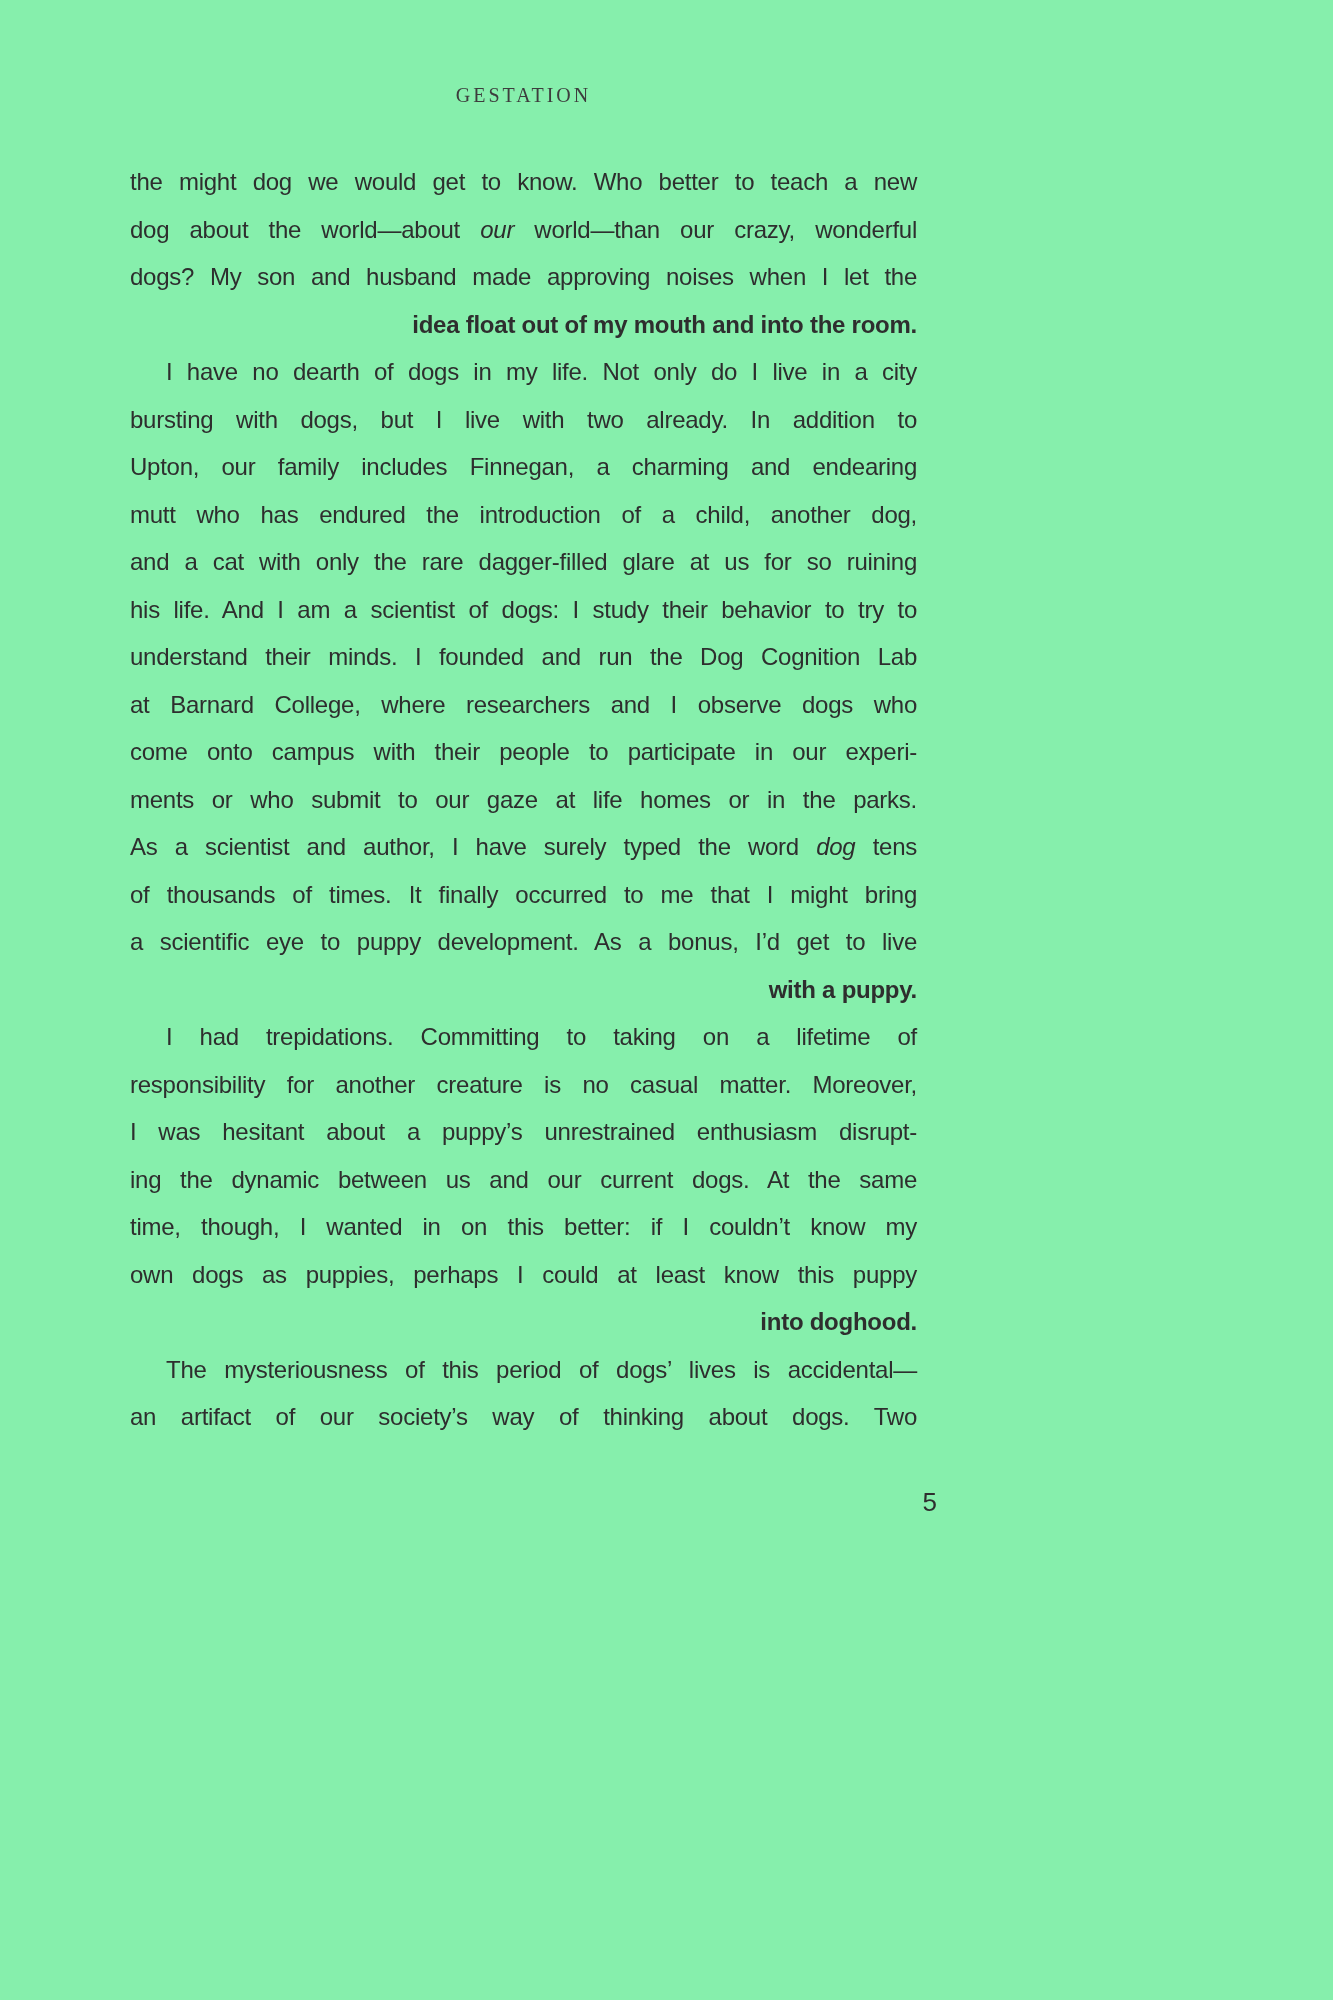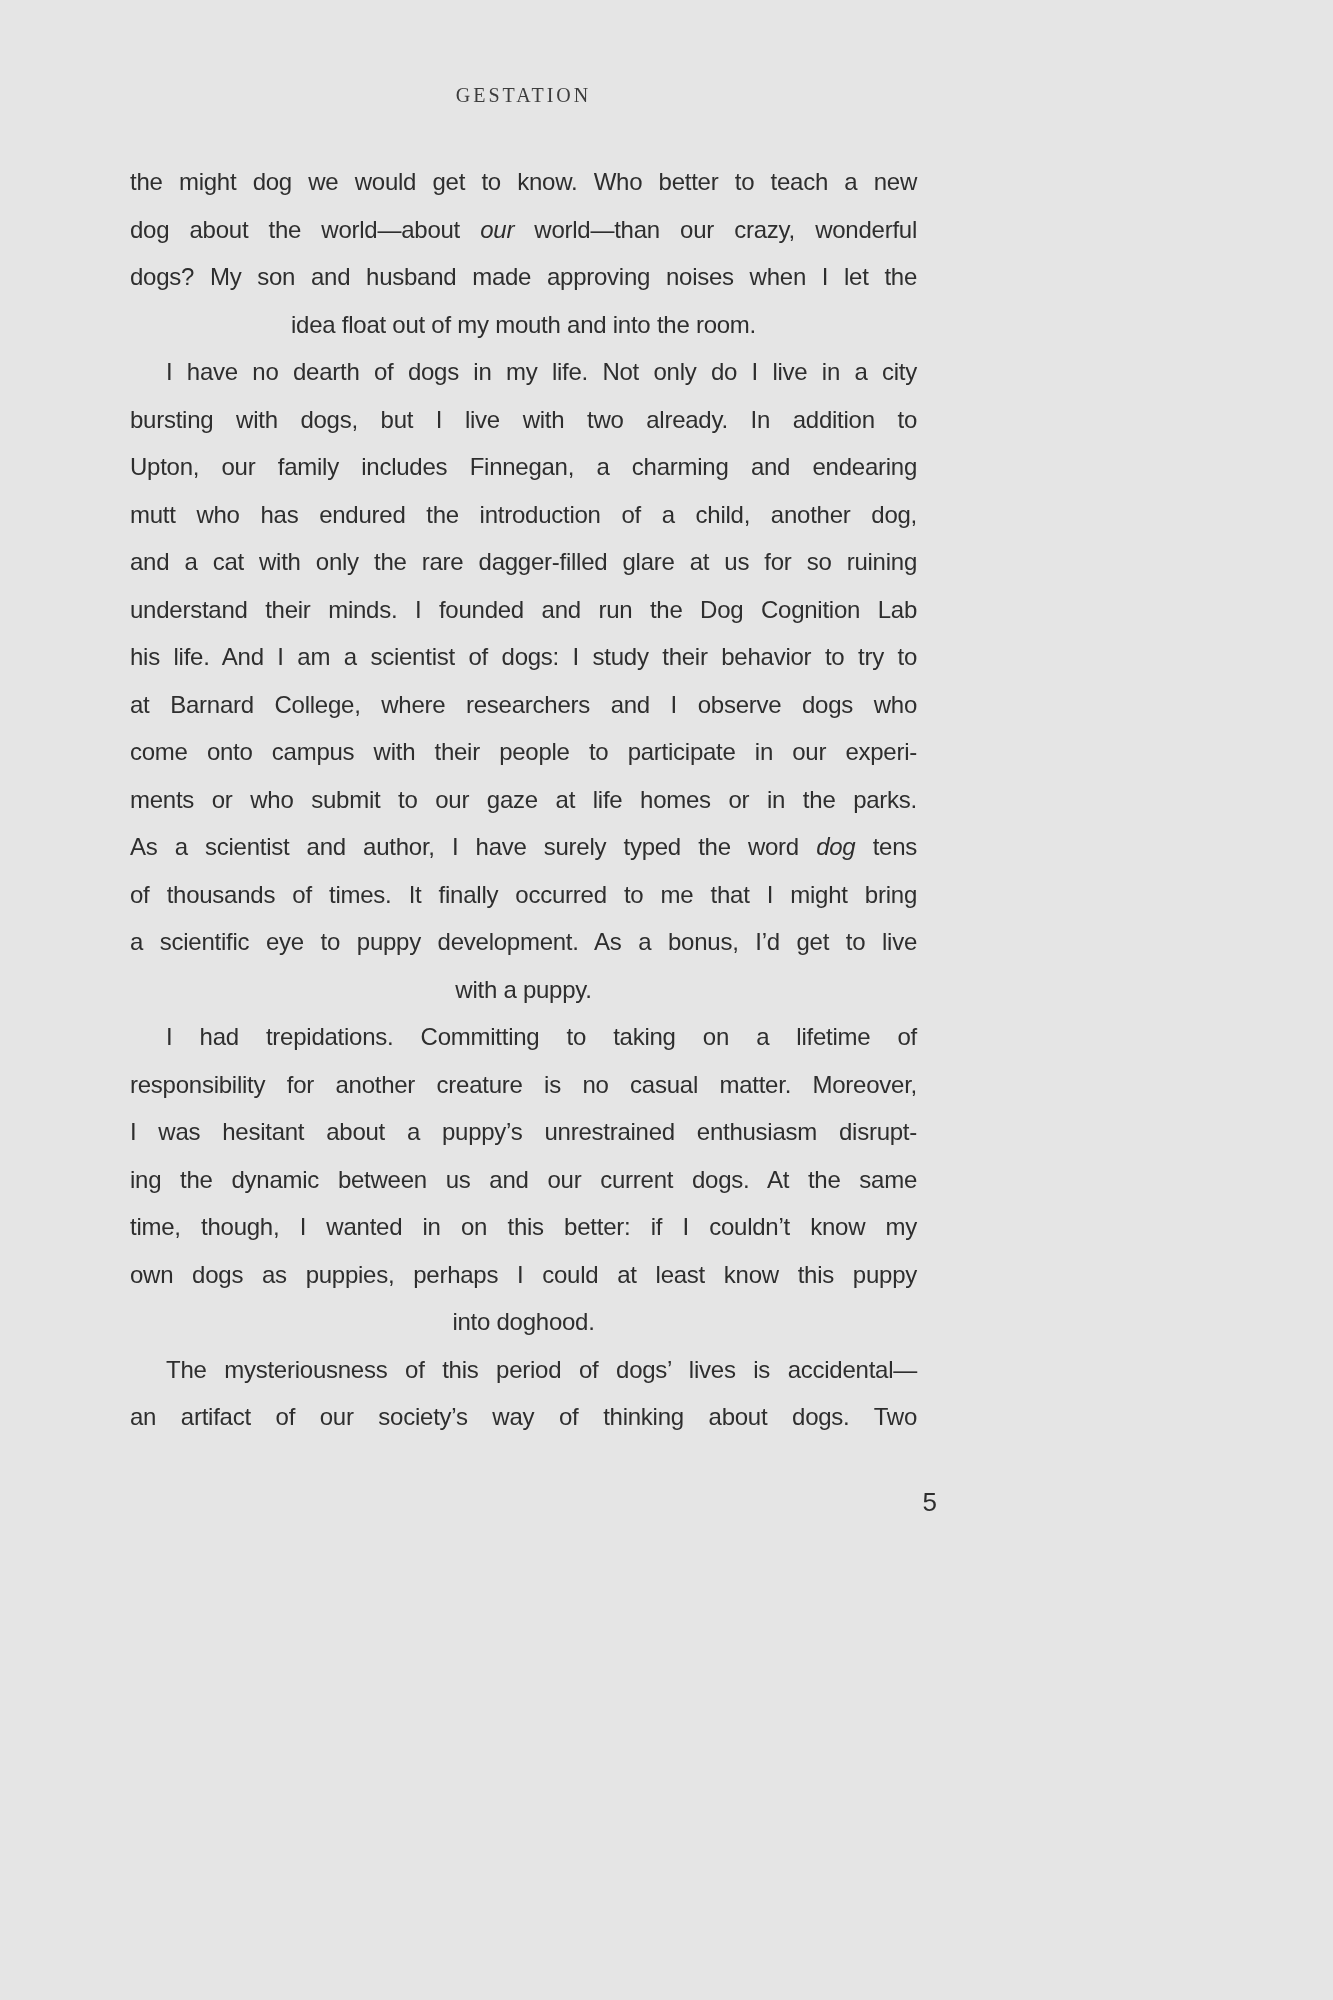--- a/index.html
+++ b/index.html
@@ -5,21 +5,21 @@
   * { box-sizing: border-box; }
   html, body {
     margin: 0;
     padding: 0;
     background: #ffffff;
   }
   .page {
     position: relative;
     width: 1333px;
     height: 2000px;
-    background: #e5e5e5;
+    background: #86efac;
     font-family: "Liberation Sans", "DejaVu Sans", sans-serif;
     overflow: hidden;
   }
   .running-head {
     position: absolute;
     top: 84px;
     left: 130px;
     width: 787px;
     text-align: center;
     font-family: "Liberation Serif", "DejaVu Serif", serif;
@@ -37,22 +37,23 @@
     letter-spacing: -0.25px;
     color: #2e2e2e;
   }
   .line {
     text-align: justify;
     text-align-last: justify;
     text-justify: inter-word;
     min-height: 47.5px;
   }
   .line.last {
-    text-align: center;
+    text-align: right;
     text-align-last: auto;
+    font-weight: bold;
   }
   .line.indent {
     text-indent: 36px;
   }
   .it {
     font-style: italic;
     margin-top: 36px;
   }
   .page-number {
     position: absolute;
@@ -73,22 +74,22 @@
   <div class="text-block">
       <div class="line"><span>the might dog we would get to know. Who better to teach a new</span></div>
       <div class="line"><span>dog about the world—about </span><span class="it">our</span><span> world—than our crazy, wonderful</span></div>
       <div class="line"><span>dogs? My son and husband made approving noises when I let the</span></div>
       <div class="line last"><span>idea float out of my mouth and into the room.</span></div>
       <div class="line indent"><span>I have no dearth of dogs in my life. Not only do I live in a city</span></div>
       <div class="line"><span>bursting with dogs, but I live with two already. In addition to</span></div>
       <div class="line"><span>Upton, our family includes Finnegan, a charming and endearing</span></div>
       <div class="line"><span>mutt who has endured the introduction of a child, another dog,</span></div>
       <div class="line"><span>and a cat with only the rare dagger-filled glare at us for so ruining</span></div>
+      <div class="line"><span>his life. And I am a scientist of dogs: I study their behavior to try to</span></div>
       <div class="line"><span>understand their minds. I founded and run the Dog Cognition Lab</span></div>
-      <div class="line"><span>his life. And I am a scientist of dogs: I study their behavior to try to</span></div>
       <div class="line"><span>at Barnard College, where researchers and I observe dogs who</span></div>
       <div class="line"><span>come onto campus with their people to participate in our experi-</span></div>
       <div class="line"><span>ments or who submit to our gaze at life homes or in the parks.</span></div>
       <div class="line"><span>As a scientist and author, I have surely typed the word </span><span class="it">dog</span><span> tens</span></div>
       <div class="line"><span>of thousands of times. It finally occurred to me that I might bring</span></div>
       <div class="line"><span>a scientific eye to puppy development. As a bonus, I’d get to live</span></div>
       <div class="line last"><span>with a puppy.</span></div>
       <div class="line indent"><span>I had trepidations. Committing to taking on a lifetime of</span></div>
       <div class="line"><span>responsibility for another creature is no casual matter. Moreover,</span></div>
       <div class="line"><span>I was hesitant about a puppy’s unrestrained enthusiasm disrupt-</span></div>

